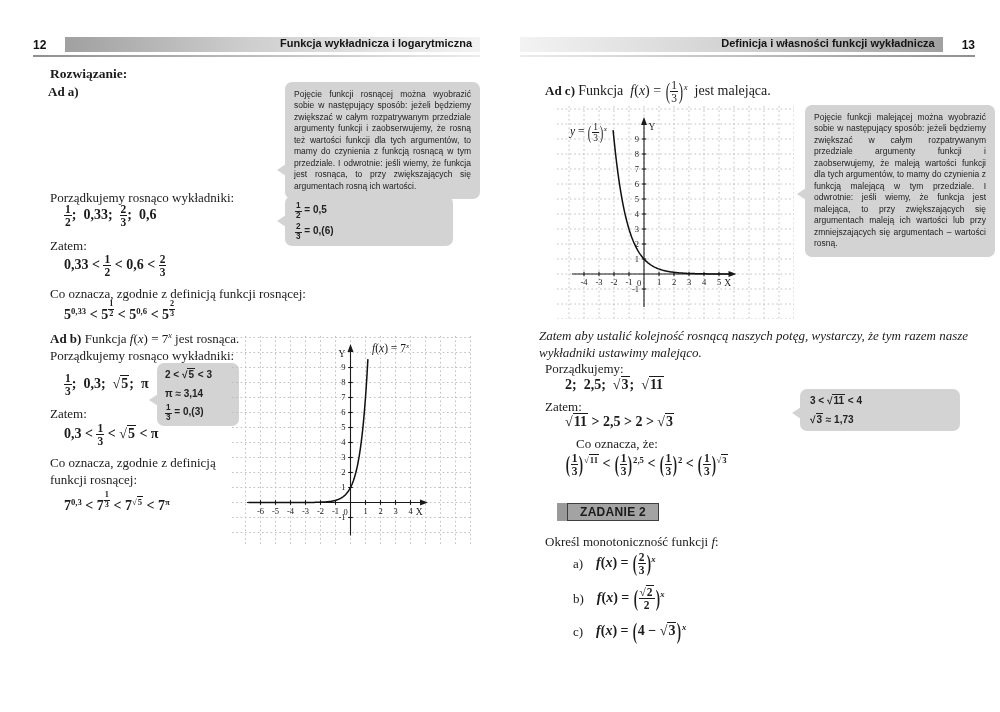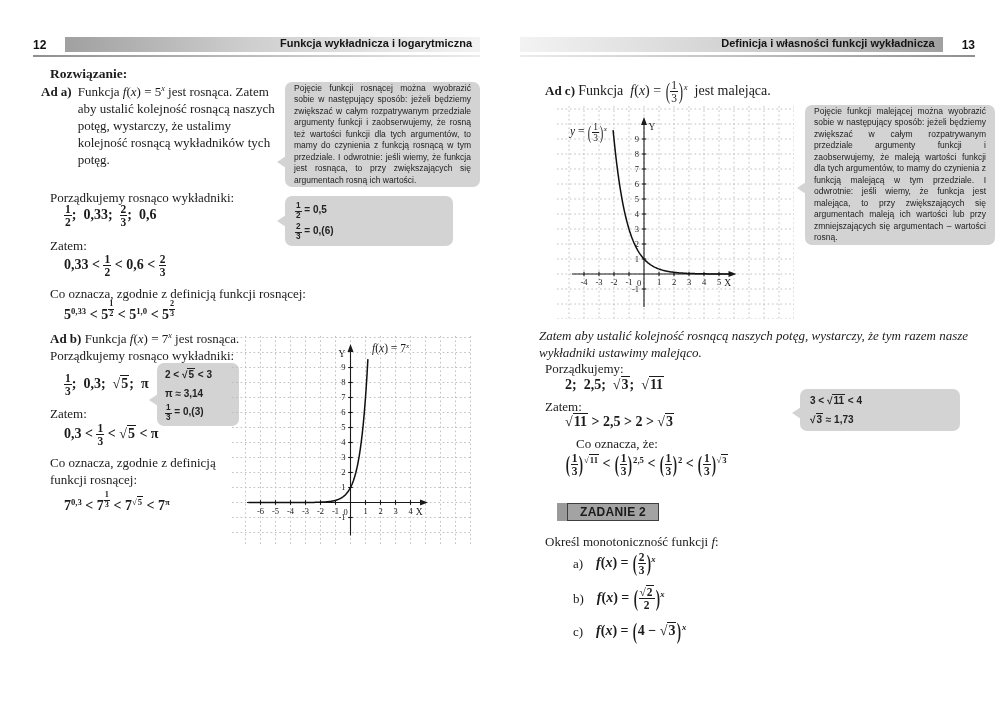--- a/index.html
+++ b/index.html
@@ -14,21 +14,21 @@
   .hline{height:2px;}
   .hline.l{background:linear-gradient(90deg,#8f8f8f,#ececec);}
   .hline.r{background:linear-gradient(90deg,#ececec,#8f8f8f);}
   
   .txt{font-size:13px;line-height:1.3;}
   .bold{font-weight:bold;}
   .math{font-weight:bold;font-size:14px;line-height:1.2;}
   .adrow{display:flex;gap:6px;font-size:13px;line-height:1.3;}
   .adrow .lbl{font-weight:bold;white-space:nowrap;}
   
-  .note{position:absolute;background:#d3d3d3;border-radius:7px;padding:1px 9px;
+  .note{position:absolute;background:#d3d3d3;border-radius:7px;padding:7px 9px;
         font:8.5px/1.35 "Liberation Sans",sans-serif;color:#222;text-align:justify;}
   .note.fm{font:bold 10px/2 "Liberation Sans",sans-serif;text-align:left;padding:4px 10px;}
   .tail{position:absolute;left:-8px;width:0;height:0;border:6px solid transparent;border-left:none;border-right:9px solid #d3d3d3;}
   
   .fr{display:inline-block;vertical-align:-0.62em;text-align:center;font-size:0.82em;line-height:1.08;}
   .fr .fn{display:block;border-bottom:1px solid currentColor;padding:0 1px;}
   .fr .fd{display:block;padding:0 1px;}
   sup{font-size:0.62em;vertical-align:0.6em;line-height:0;}
   sup .fr{font-size:0.95em;vertical-align:-0.25em;}
   .sq{white-space:nowrap;}
@@ -56,43 +56,42 @@
 <body>
 
 <div class="abs hdr" style="left:33px;top:37px;width:447px;">
   <span class="hnum">12</span>
   <span class="hbar l">Funkcja wykładnicza i logarytmiczna</span>
 </div>
 <div class="abs hline l" style="left:33px;top:55px;width:447px;"></div>
 
 <div class="abs txt bold" style="left:50px;top:65px;font-size:13.5px;">Rozwiązanie:</div>
 
-<div class="abs adrow" style="left:41px;top:84px;width:240px;">
+<div class="abs adrow" style="left:48px;top:84px;width:240px;">
   <span class="lbl">Ad a)</span>
-  <span>Funkcja <i>f</i>(<i>x</i>) = 5<sup><i>x</i></sup> jest rosnąca. Zatem aby ustalić kolejność rosnącą naszych potęg, wystarczy, że ustalimy kolejność rosnącą wykładników tych potęg.</span>
 </div>
 
 <div class="note" style="left:285px;top:82px;width:177px;">
   <span class="tail" style="top:70%;"></span>
   <span>Pojęcie funkcji rosnącej można wyobrazić sobie w następujący sposób: jeżeli będziemy zwiększać w całym rozpatrywanym przedziale argumenty funkcji i zaobserwujemy, że rosną też wartości funkcji dla tych argumentów, to mamy do czynienia z funkcją rosnącą w tym przedziale. I odwrotnie: jeśli wiemy, że funkcja jest rosnąca, to przy zwiększających się argumentach rosną ich wartości.</span>
 </div>
 
 <div class="abs txt" style="left:50px;top:190px;">Porządkujemy rosnąco wykładniki:</div>
 <div class="abs math" style="left:64px;top:203px;"><span class="fr"><span class="fn">1</span><span class="fd">2</span></span>;&nbsp;&nbsp;0,33;&nbsp;&nbsp;<span class="fr"><span class="fn">2</span><span class="fd">3</span></span>;&nbsp;&nbsp;0,6</div>
 
 <div class="note fm" style="left:285px;top:196px;width:148px;">
   <span class="tail" style="top:38%;"></span>
   <div><span class="fr"><span class="fn">1</span><span class="fd">2</span></span> = 0,5</div>
   <div><span class="fr"><span class="fn">2</span><span class="fd">3</span></span> = 0,(6)</div>
 </div>
 
 <div class="abs txt" style="left:50px;top:238px;">Zatem:</div>
 <div class="abs math" style="left:64px;top:253px;">0,33 &lt; <span class="fr"><span class="fn">1</span><span class="fd">2</span></span> &lt; 0,6 &lt; <span class="fr"><span class="fn">2</span><span class="fd">3</span></span></div>
 <div class="abs txt" style="left:50px;top:286px;">Co oznacza, zgodnie z definicją funkcji rosnącej:</div>
-<div class="abs math" style="left:64px;top:300px;">5<sup>0,33</sup> &lt; 5<sup><span class="fr"><span class="fn">1</span><span class="fd">2</span></span></sup> &lt; 5<sup>1,0</sup> &lt; 5<sup><span class="fr"><span class="fn">2</span><span class="fd">3</span></span></sup></div>
+<div class="abs math" style="left:64px;top:300px;">5<sup>0,33</sup> &lt; 5<sup><span class="fr"><span class="fn">1</span><span class="fd">2</span></span></sup> &lt; 5<sup>0,6</sup> &lt; 5<sup><span class="fr"><span class="fn">2</span><span class="fd">3</span></span></sup></div>
 
 <div class="abs txt" style="left:50px;top:331px;width:245px;">
   <span class="bold">Ad b)</span>
   <span>Funkcja <i>f</i>(<i>x</i>) = 7<sup><i>x</i></sup> jest rosnąca.</span><br>
   <span>Porządkujemy rosnąco wykładniki:</span>
 </div>
 
 <div class="abs math" style="left:64px;top:372px;"><span class="fr"><span class="fn">1</span><span class="fd">3</span></span>;&nbsp;&nbsp;0,3;&nbsp;&nbsp;<span class="sq">√<span class="rad">5</span></span>;&nbsp;&nbsp;π</div>
 
 <div class="note fm" style="left:157px;top:363px;width:66px;padding:3px 8px;line-height:1.85;">

